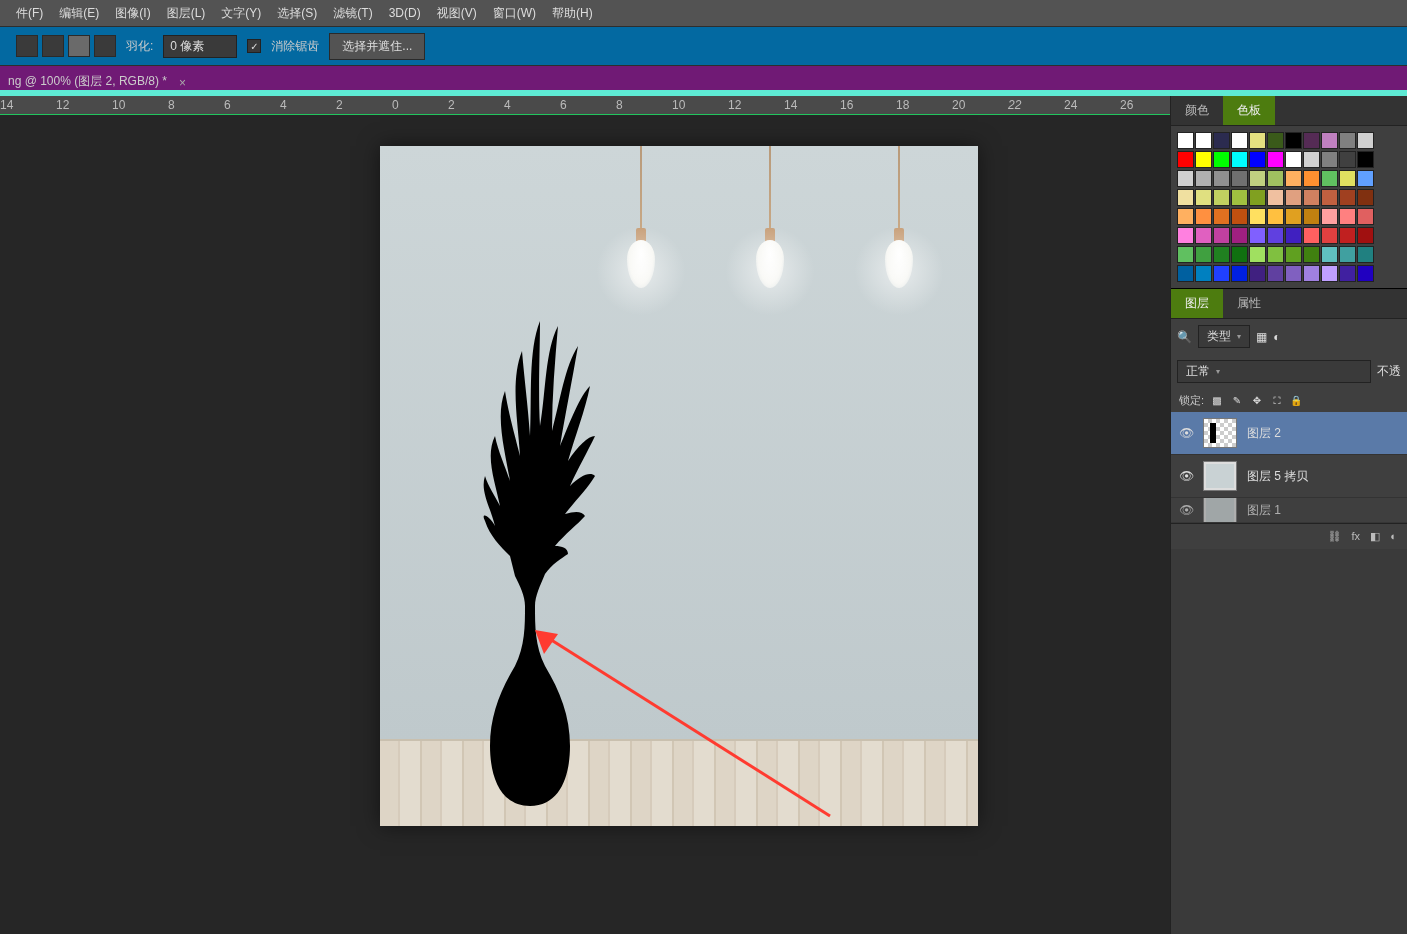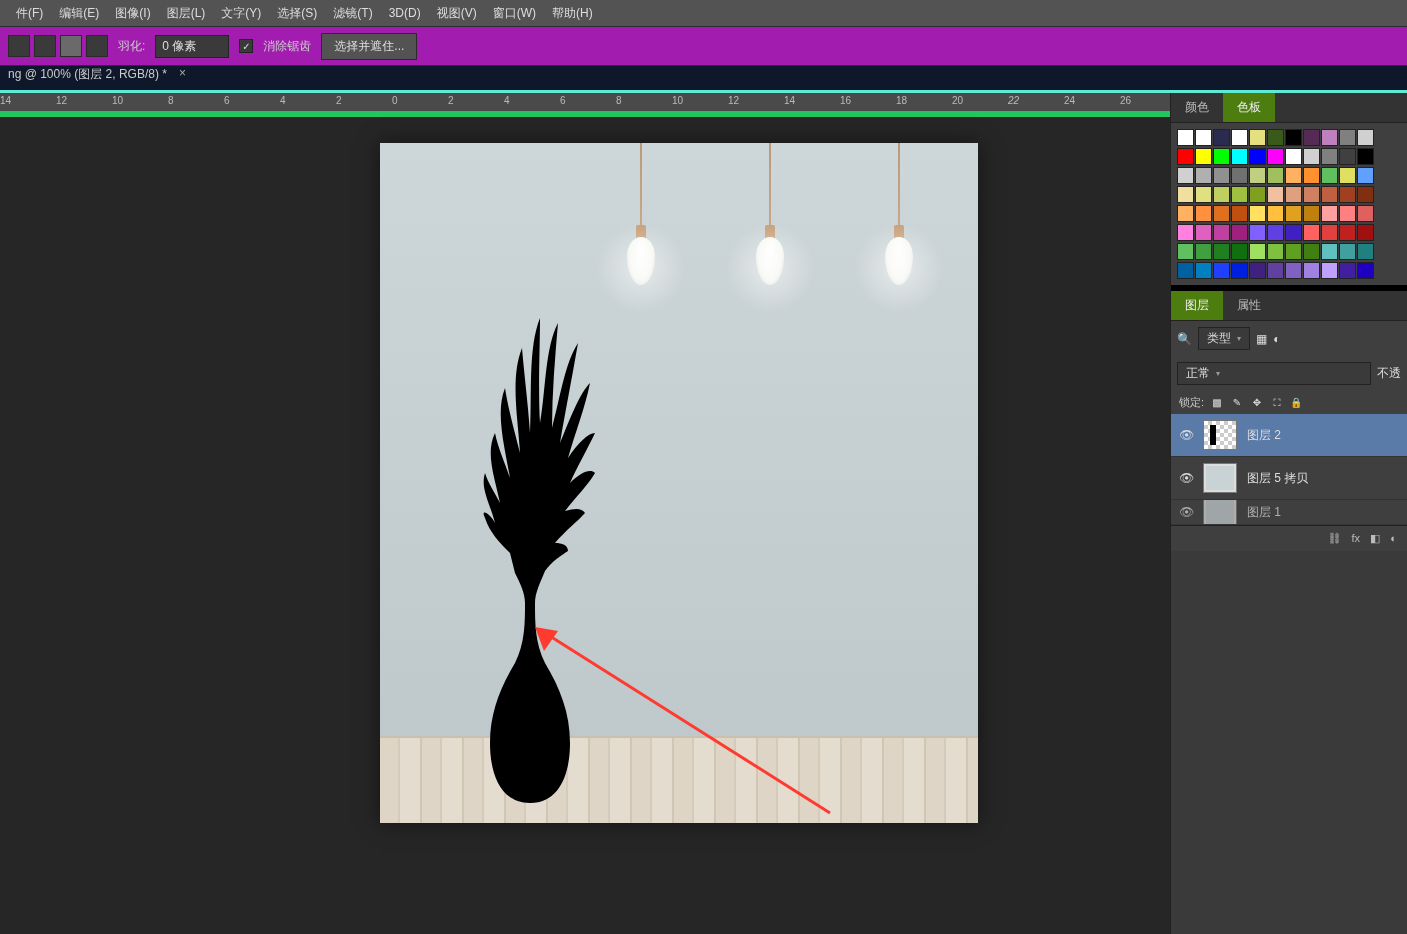--- a/index.html
+++ b/index.html
@@ -1,49 +1,49 @@
 <!DOCTYPE html>
 <html><head>
 <meta charset="utf-8">
 <style>
 html,body{margin:0;padding:0;width:1407px;height:934px;background:#4a4a4a;font-family:"Microsoft YaHei",sans-serif;color:#ddd;font-size:12px;overflow:hidden}
 .menubar{height:26px;background:#535353;display:flex;align-items:center;padding-left:8px;border-bottom:1px solid #2e2e2e}
 .menubar span{padding:0 8px;cursor:default}
-.optbar{height:38px;background:#a21caf;border-bottom:1px solid #2e2e2e;display:flex;align-items:center;padding-left:8px;gap:10px}
+.optbar{height:38px;background:#0369a1;border-bottom:1px solid #2e2e2e;display:flex;align-items:center;padding-left:16px;gap:10px}
 .icogrp{display:flex;gap:4px}
 .ico{width:20px;height:20px;background:#3a3a3a;border:1px solid #2a2a2a;position:relative}
 .ico.sel{background:#6a6a6a}
 .lbl{color:#ccc}
 .numfield{background:#3a3a3a;border:1px solid #222;padding:2px 6px;color:#ddd;width:60px}
 .chk{width:12px;height:12px;background:#3a3a3a;border:1px solid #222;display:inline-flex;align-items:center;justify-content:center;font-size:10px;color:#ddd}
 .btn{background:#535353;border:1px solid #2a2a2a;padding:4px 12px;color:#ddd}
-.doctab{height:24px;background:#0f172a;display:flex;align-items:flex-start;padding-left:8px;font-size:12px;color:#ccc;border-bottom:3px solid #5eead4}
+.doctab{height:24px;background:#701a75;display:flex;align-items:flex-end;padding-left:8px;font-size:12px;color:#ccc;border-bottom:6px solid #5eead4}
 .doctab .x{margin-left:12px;color:#aaa}
 .workspace{display:flex;height:846px}
 .canvaswrap{flex:1;background:#262626;position:relative;overflow:hidden}
-.ruler-h{position:absolute;top:0;left:0;right:0;height:18px;background:#4a4a4a;border-bottom:6px solid #22c55e;font-size:10px;color:#bbb}
+.ruler-h{position:absolute;top:0;left:0;right:0;height:18px;background:#4a4a4a;border-bottom:1px solid #22c55e;font-size:12px;color:#bbb}
 .ruler-h .tick{position:absolute;top:2px}
 .canvas{position:absolute;top:50px;left:380px;width:598px;height:680px;background:linear-gradient(to bottom,#c9d2d4 0%,#c4cdd0 70%,#c4cdd0 70%);box-shadow:0 0 20px rgba(0,0,0,.5)}
 .wall{position:absolute;top:0;left:0;right:0;height:595px;background:linear-gradient(to bottom,#cdd6d8,#bfc9cc)}
 .floor{position:absolute;bottom:0;left:0;right:0;height:85px;background:repeating-linear-gradient(90deg,#ded5c6 0 18px,#d6cbbb 18px 20px,#e3dccf 20px 40px,#d1c6b4 40px 42px);border-top:2px solid #c9c0af}
 .bulbwire{position:absolute;top:0;width:2px;background:linear-gradient(#b89a7a,#c8a885)}
 .bulb{position:absolute;width:28px;height:48px;background:radial-gradient(ellipse at 50% 30%,#fff,#f5f5f0 60%,rgba(255,255,255,0) 100%);border-radius:50% 50% 50% 50%/40% 40% 60% 60%;filter:blur(.5px)}
 .bulbcap{position:absolute;width:10px;height:14px;background:#c8a07a;border-radius:2px}
 .glow{position:absolute;width:90px;height:90px;background:radial-gradient(circle,rgba(255,255,255,.55),rgba(255,255,255,0) 70%);border-radius:50%}
 .vase{position:absolute;left:60px;top:150px;width:180px;height:510px}
 .vase svg{width:100%;height:100%}
 .arrow{position:absolute;left:150px;top:480px;width:330px;height:200px;pointer-events:none}
 .rpanel{width:236px;background:#3f3f3f;border-left:1px solid #222;display:flex;flex-direction:column}
 .ptabs{display:flex;background:#333;border-bottom:1px solid #222}
 .ptab{padding:6px 14px;color:#bbb}
 .ptab.act{background:#4d7c0f;color:#eee}
 .swatches{padding:6px;display:flex;flex-direction:column;gap:2px}
 .swrow{display:flex;gap:1px}
 .sw{width:15px;height:15px;border:1px solid #222}
-.panelsec{border-top:6px solid #000000}
+.panelsec{border-top:1px solid #000000}
 .layerctrls{padding:6px;display:flex;align-items:center;gap:6px}
 .dd{background:#3a3a3a;border:1px solid #222;padding:2px 8px;color:#ddd;display:flex;align-items:center;gap:6px}
 .chev{font-size:8px;color:#999}
 .lockrow{padding:4px 8px;display:flex;align-items:center;gap:6px;font-size:11px;color:#ccc}
 .lockico{width:14px;height:14px;display:inline-flex;align-items:center;justify-content:center;font-size:10px;color:#ddd}
 .layerlist{max-height:130px;overflow:hidden}
 .layer{display:flex;align-items:center;padding:6px 8px;gap:10px;border-bottom:1px solid #333}
 .layer.sel{background:#5a7aa8}
 .eye{width:14px;text-align:center;color:#ddd}
 .thumb{width:32px;height:28px;background:#ddd;border:1px solid #777;position:relative}

